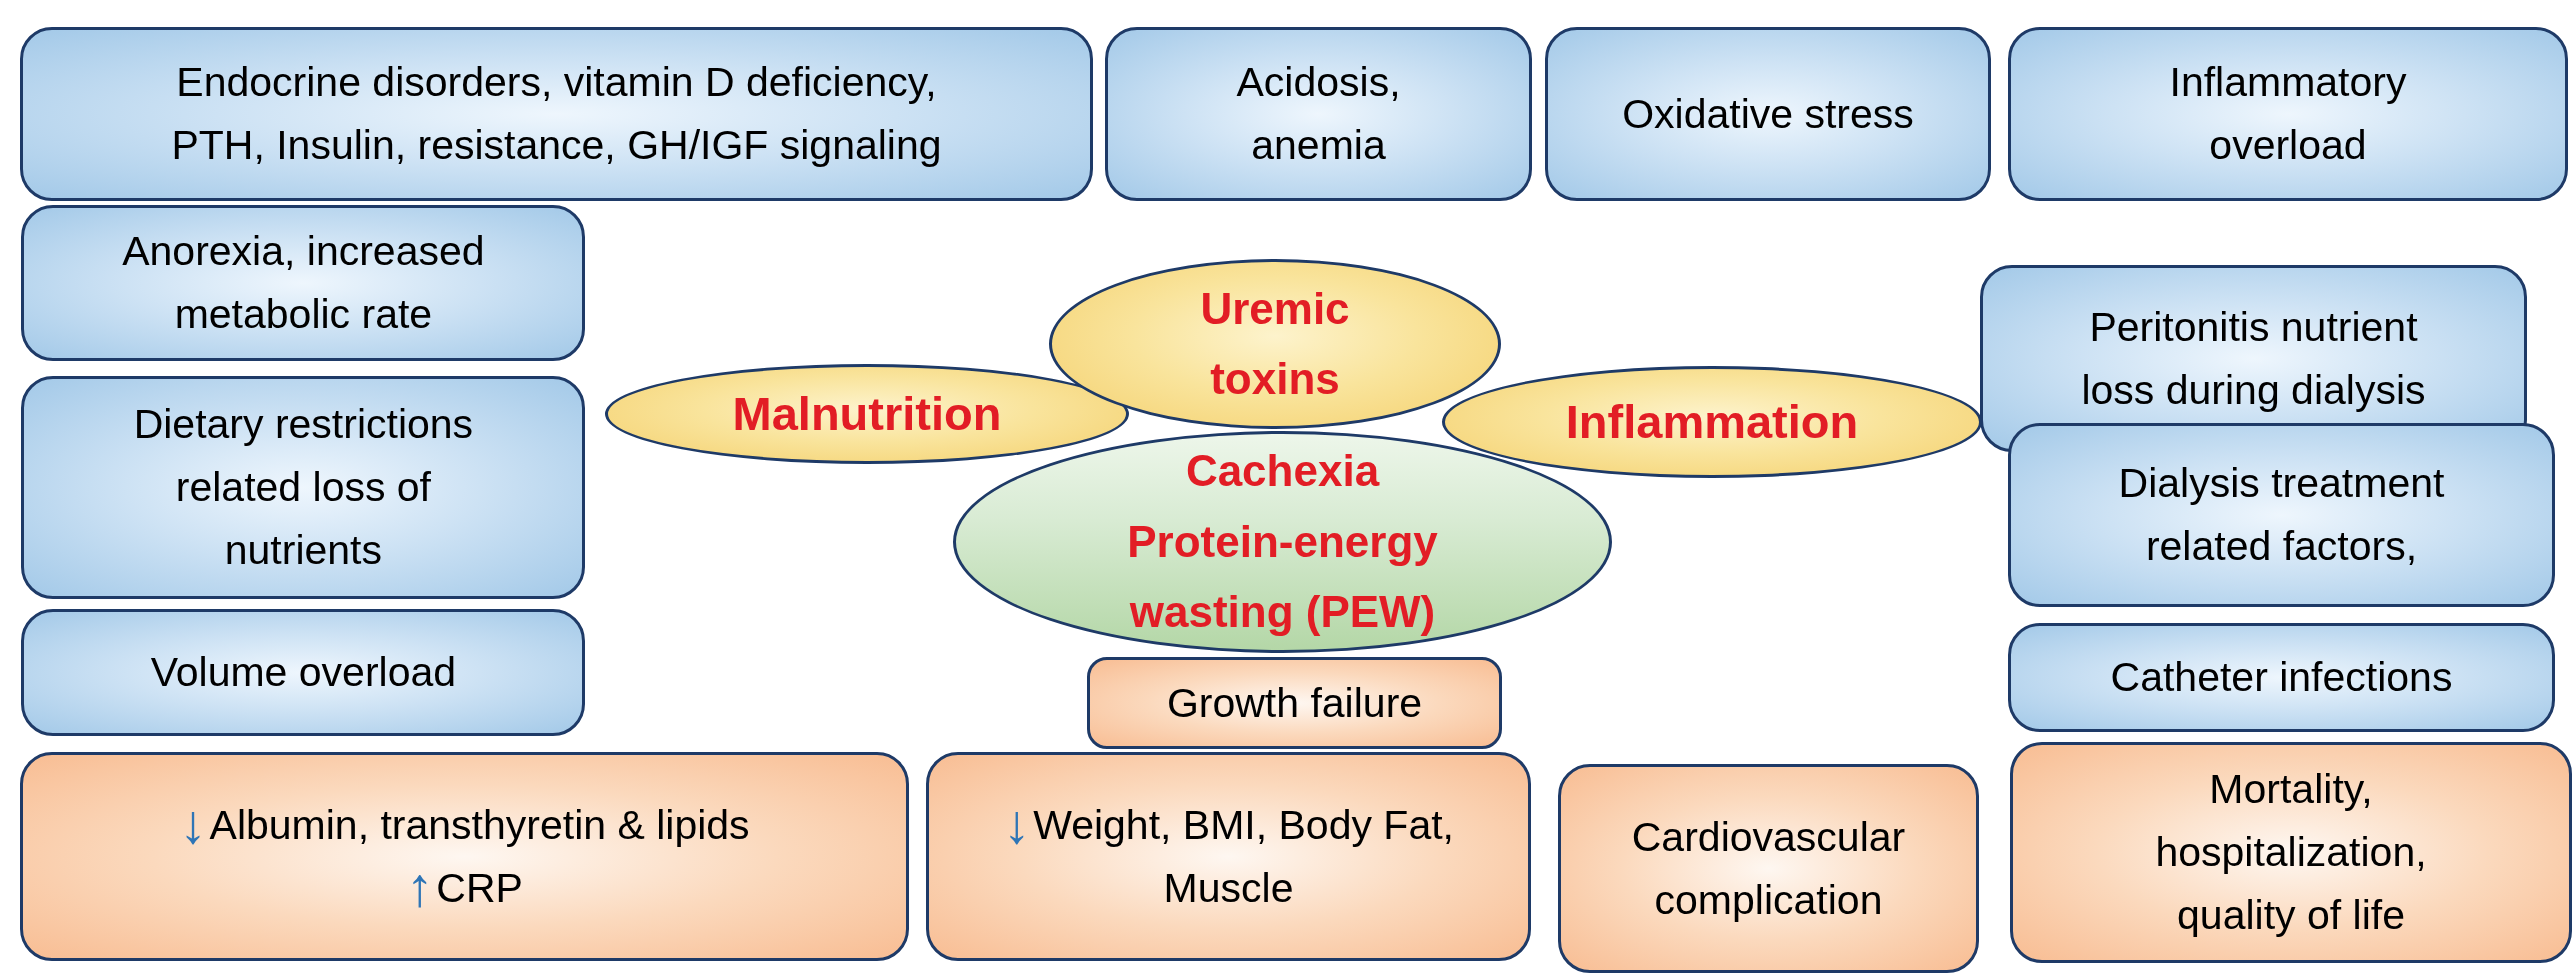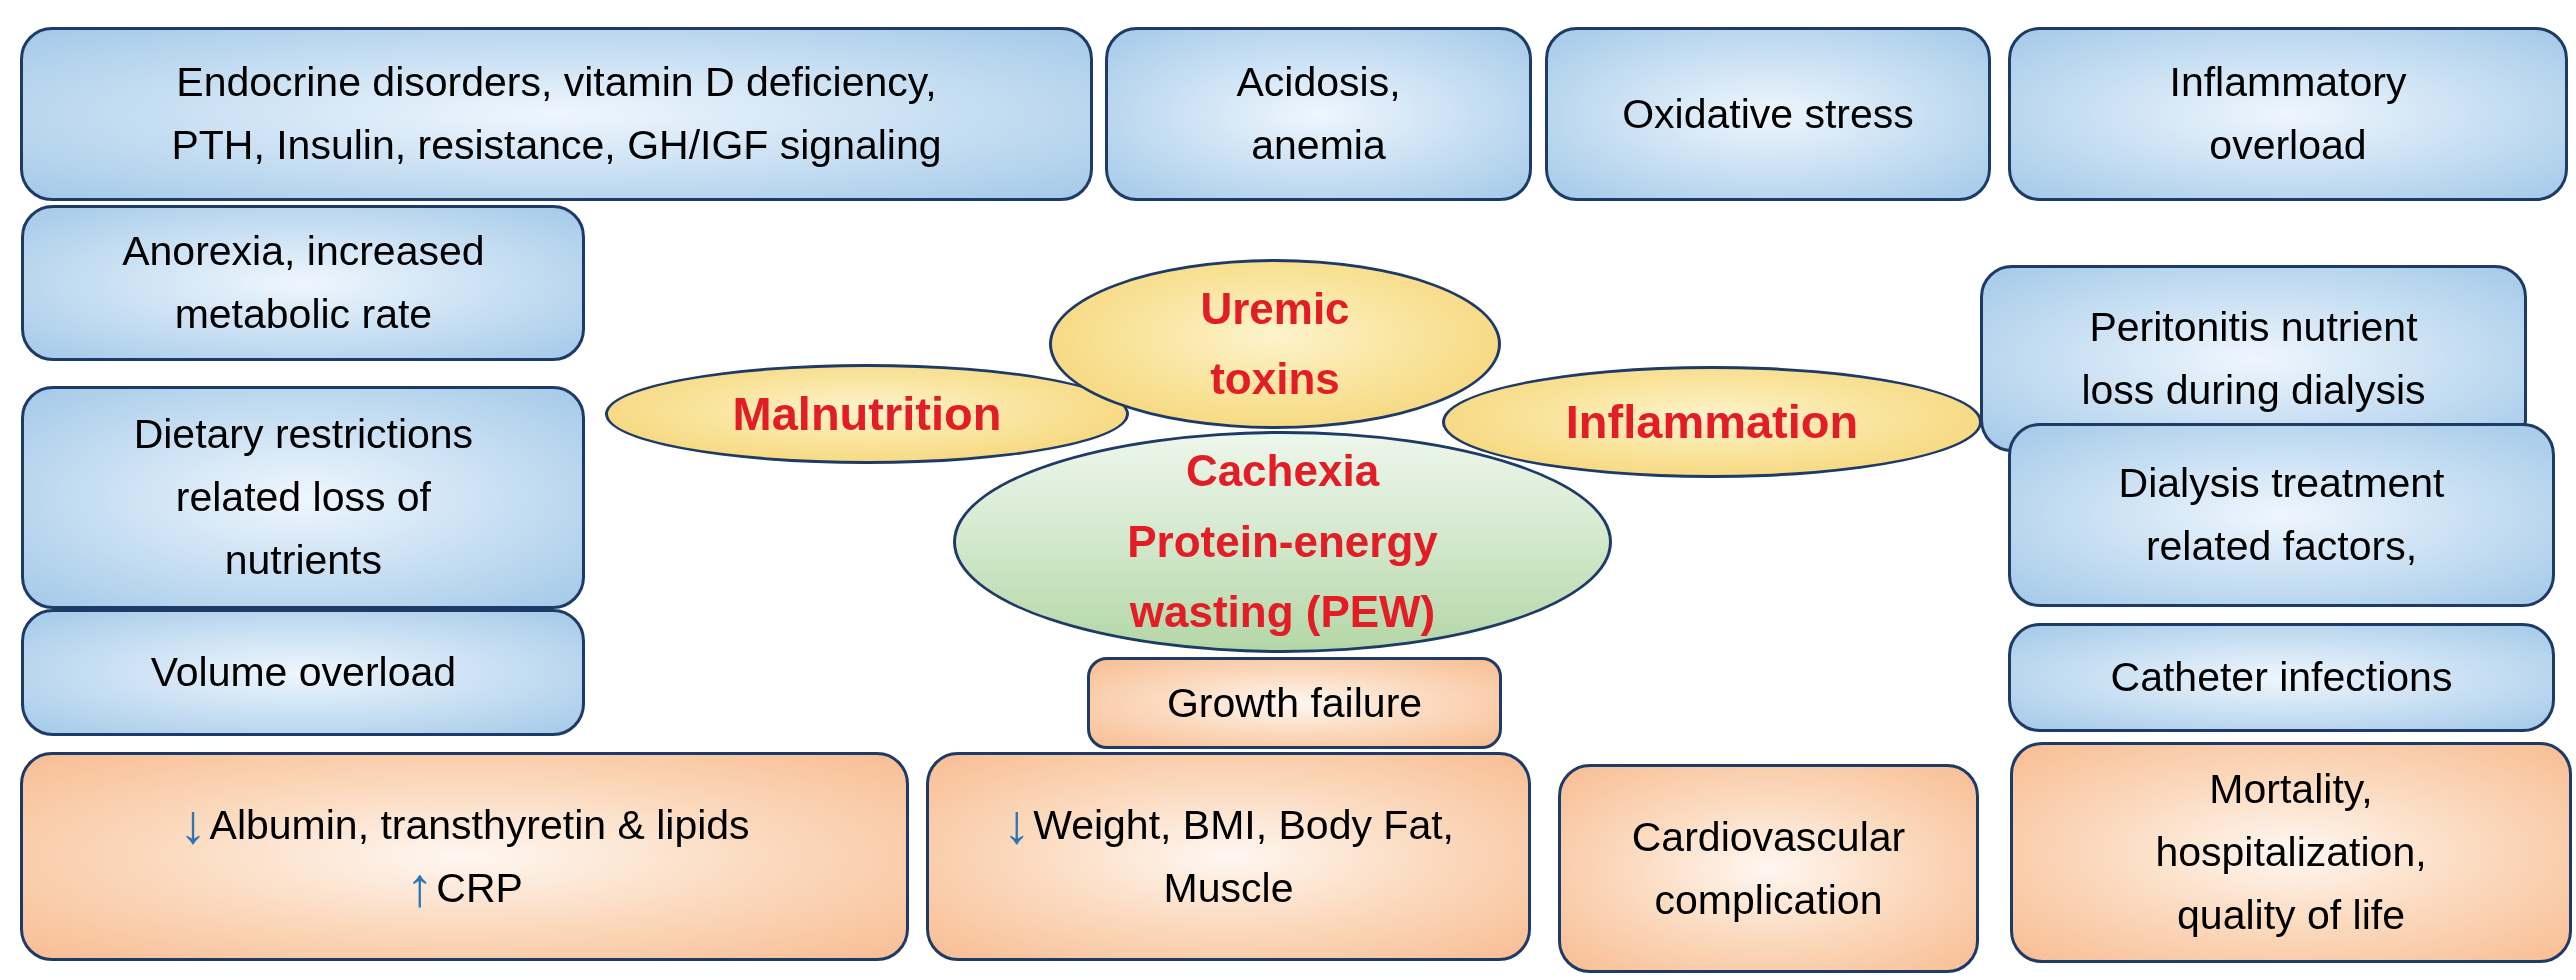--- a/index.html
+++ b/index.html
@@ -83,21 +83,21 @@
 <div class="node box blue" style="left:2008px; top:27px; width:560px; height:174px;">
   <span class="line">Inflammatory</span>
   <span class="line">overload</span>
 </div>
 
 <div class="node box blue" style="left:21.4px; top:205px; width:564px; height:156px;">
   <span class="line">Anorexia, increased</span>
   <span class="line">metabolic rate</span>
 </div>
 
-<div class="node box blue" style="left:21.4px; top:386px; width:564px; height:223px;">
+<div class="node box blue" style="left:21.4px; top:376px; width:564px; height:223px;">
   <span class="line">Dietary restrictions</span>
   <span class="line">related loss of</span>
   <span class="line">nutrients</span>
 </div>
 
 <div class="node box blue" style="left:21.4px; top:609px; width:564px; height:127px;">
   <span class="line">Volume overload</span>
 </div>
 
 <div class="node box blue" style="left:1980px; top:221px; width:547px; height:187px;margin-top:44px;">

